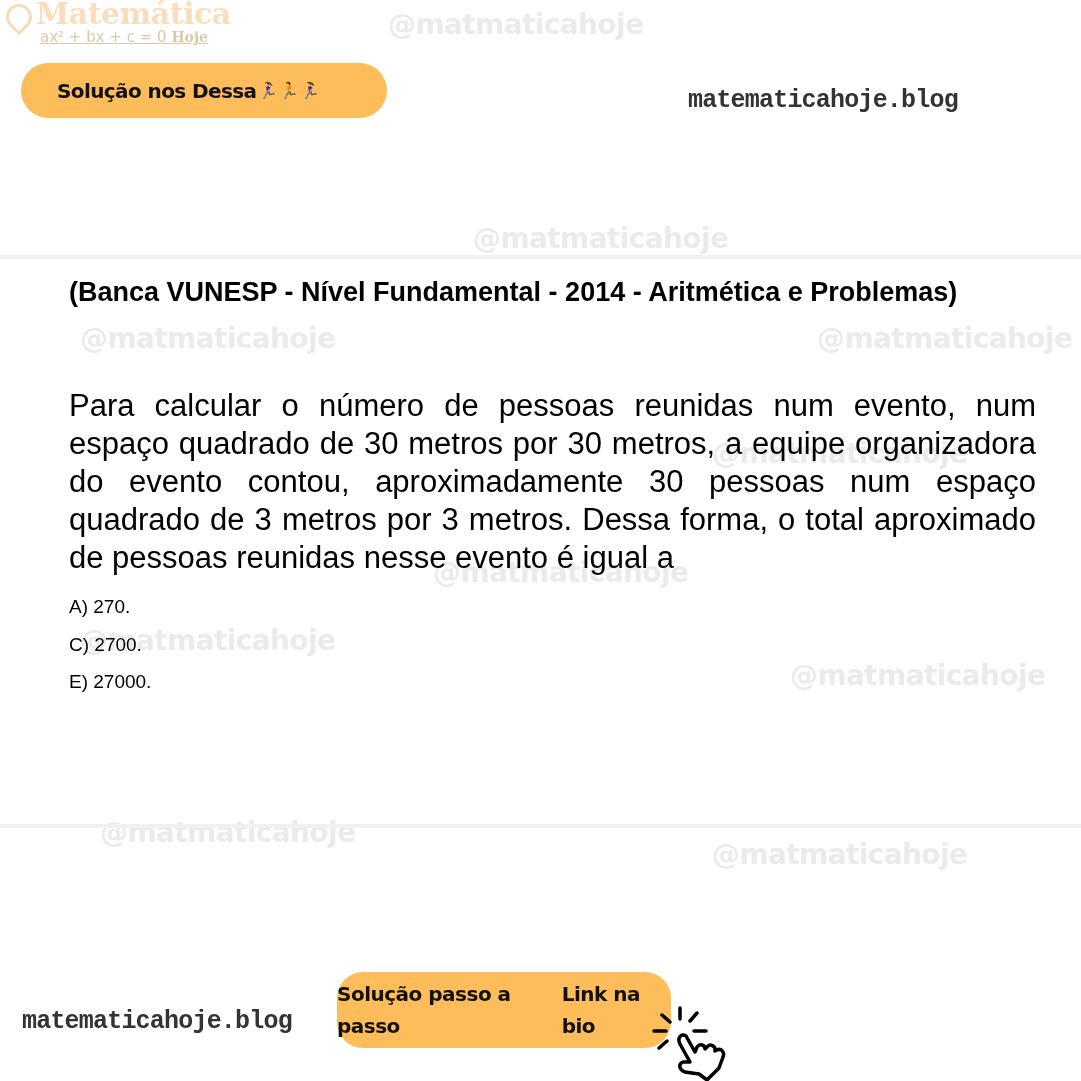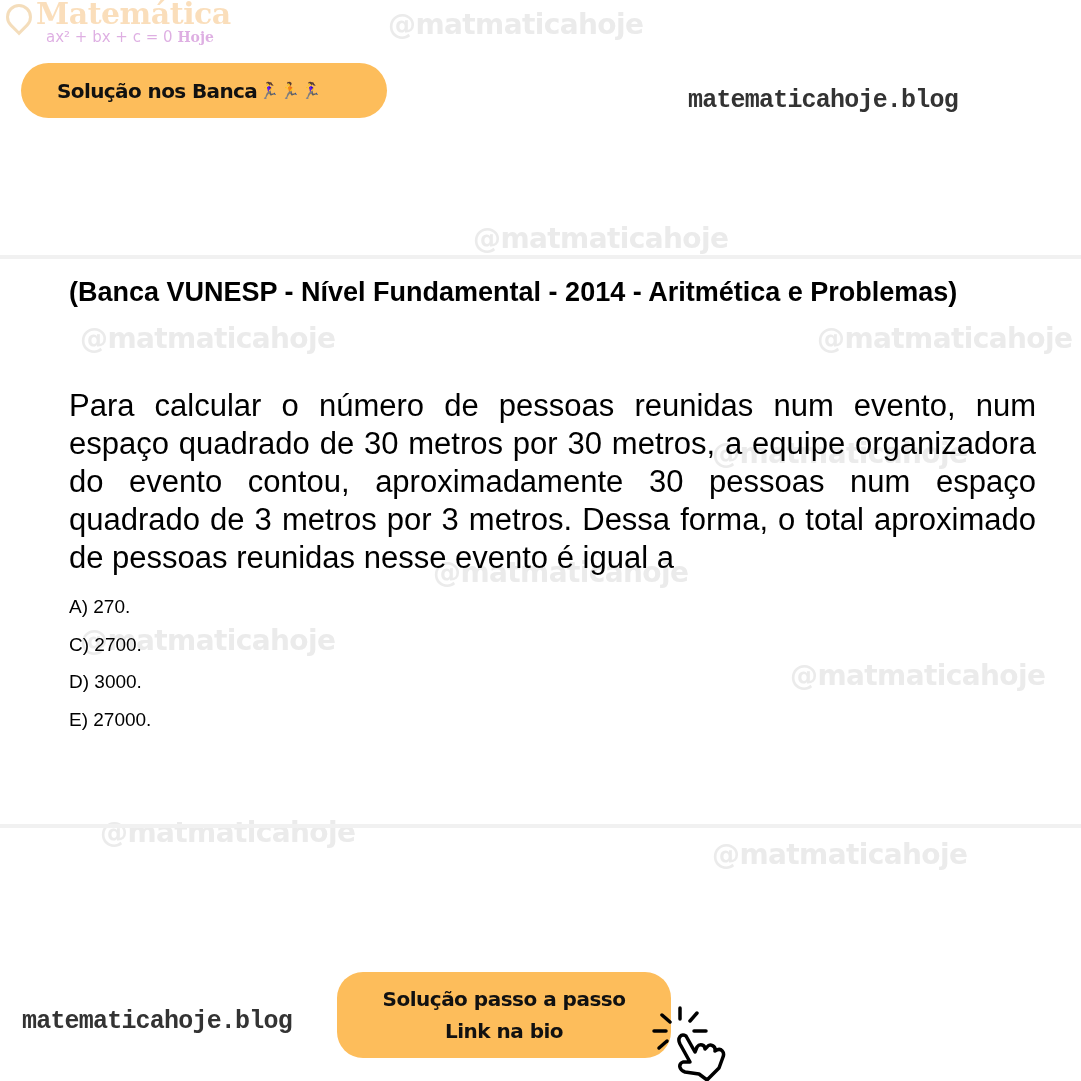--- a/index.html
+++ b/index.html
@@ -39,26 +39,27 @@
       left: 34px;
       top: -4px;
       font-family: "DejaVu Serif", serif;
       font-weight: bold;
       font-size: 30px;
       color: #f2a340;
       letter-spacing: -0.5px;
     }
     .logo .formula {
       position: absolute;
-      left: 44px;
+      left: 38px;
       top: 28px;
       font-family: "DejaVu Sans", sans-serif;
       font-size: 15px;
-      color: #a21caf;
-      white-space: nowrap;
+      color: #a16207;
+      white-space: nowrap;
+      text-decoration: underline;
     }
     .logo .formula b {
       font-family: "DejaVu Serif", serif;
       font-weight: bold;
       font-size: 14px;
     }
     .pill {
       position: absolute;
       background: #fdbd5b;
       border-radius: 30px;
@@ -147,23 +148,23 @@
       font-size: 19px;
       line-height: 37.5px;
     }
     .options div {
       white-space: nowrap;
     }
     .pill-bottom {
       left: 337px;
       top: 972px;
       width: 334px;
-      height: 86px;
+      height: 76px;
       border-radius: 26px;
-      flex-direction: column;
+      flex-direction: row;
       font-size: 20px;
       line-height: 32px;
       letter-spacing: -0.5px;
     }
     .hand {
       position: absolute;
       left: 645px;
       top: 1000px;
       width: 90px;
       height: 81px;
@@ -186,37 +187,36 @@
 <div class="watermark" style="left:80px; top:322px;">@matmaticahoje</div>
 <div class="watermark" style="left:817px; top:322px;">@matmaticahoje</div>
 <div class="watermark" style="left:712px; top:437px;">@matmaticahoje</div>
 <div class="watermark" style="left:433px; top:556px;">@matmaticahoje</div>
 <div class="watermark" style="left:80px; top:624px;">@matmaticahoje</div>
 <div class="watermark" style="left:790px; top:659px;">@matmaticahoje</div>
 <div class="watermark" style="left:100px; top:816px;">@matmaticahoje</div>
 <div class="watermark" style="left:712px; top:838px;">@matmaticahoje</div>
 
 <div class="pill pill-top">
-  <span>Solução nos Banca</span>
+  <span>Solução nos Dessa</span>
   <span class="runners">🏃‍♀️🏃🏃‍♀️</span>
 </div>
 
 <div class="blog blog-top">matematicahoje.blog</div>
 
 <div class="divider" style="top:255px;"></div>
 <div class="divider" style="top:824px;"></div>
 
 <div class="content header-text">(Banca VUNESP - Nível Fundamental - 2014 - Aritmética e Problemas)</div>
 
 <div class="content question-text">Para calcular o número de pessoas reunidas num evento, num espaço quadrado de 30 metros por 30 metros, a equipe organizadora do evento contou, aproximadamente 30 pessoas num espaço quadrado de 3 metros por 3 metros. Dessa forma, o total aproximado de pessoas reunidas nesse evento é igual a</div>
 
 <div class="content options">
   <div>A) 270.</div>
   <div>C) 2700.</div>
-  <div>D) 3000.</div>
   <div>E) 27000.</div>
 </div>
 
 <div class="blog blog-bottom">matematicahoje.blog</div>
 
 <div class="pill pill-bottom">
   <span>Solução passo a passo</span>
   <span>Link na bio</span>
 </div>
 

